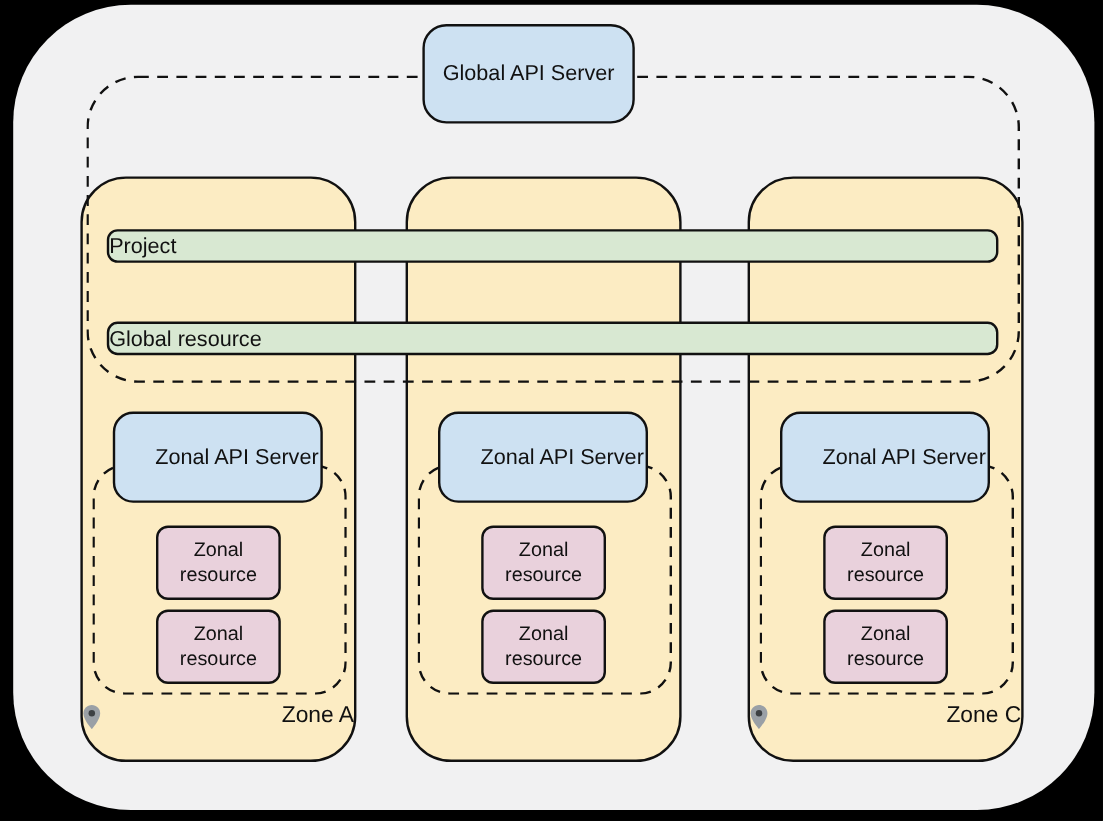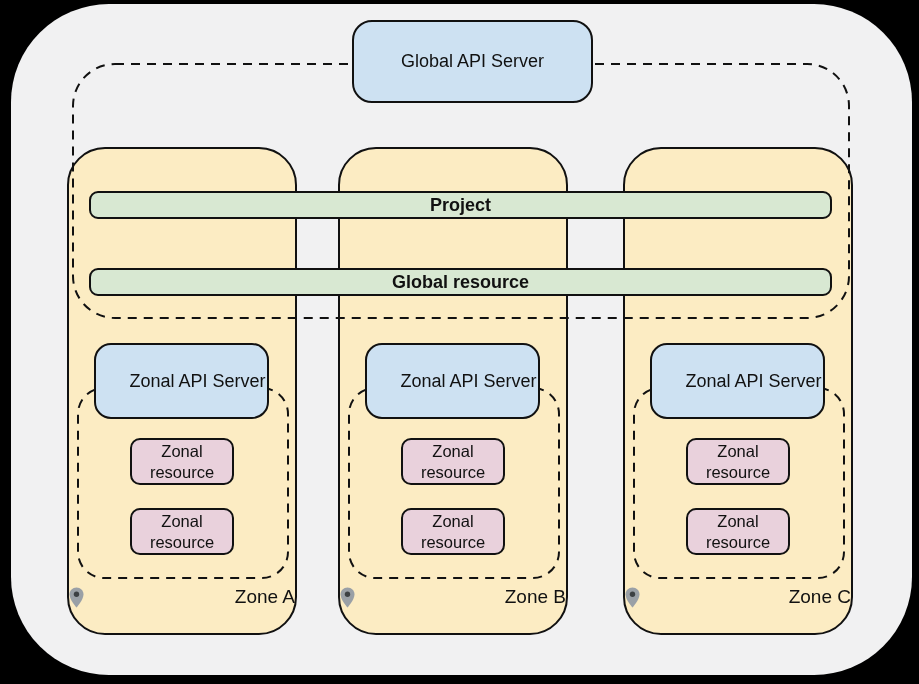--- a/index.html
+++ b/index.html
@@ -39,32 +39,31 @@
     border-radius: 38px;
     z-index: 10;
   }
 
   .bar {
     position: absolute;
     left: 89px; width: 743px; height: 28px;
     background: var(--global-bar-bg, #d8e8d2);
     border: 2px solid var(--outline, #111);
     border-radius: 9px;
-    display: flex; align-items: center; justify-content: center;
+    display: flex; align-items: center; 
     font-size: 18px;
     z-index: 30;
-    font-weight: bold;
   }
   .bar-project { top: 191px; }
   .bar-global-resource { top: 268px; }
 
   .global-api {
     position: absolute;
     left: 352px; top: 20px;
-    width: 241px; height: 83px;
+    width: 177px; height: 83px;
     background: var(--api-server-bg, #cde1f2);
     border: 2px solid var(--outline, #111);
     border-radius: 20px;
     display: flex; align-items: center; justify-content: center;
     font-size: 18px;
     z-index: 40;
   }
 
   .zone-scope-svg { left: 8px; top: 238px; z-index: 1; }
 
@@ -77,21 +76,21 @@
     border-radius: 17px;
     display: flex; align-items: center; justify-content: center;
     font-size: 18px;
     z-index: 2;
     padding-left: 32px;
   }
 
   .zonal-resource {
     position: absolute;
     left: 61px;
-    width: 104px; height: 47px;
+    width: 104px; height: 62px;
     background: var(--zonal-resource-bg, #e9d1dc);
     border: 2px solid var(--outline, #111);
     border-radius: 10px;
     display: flex; align-items: center; justify-content: center;
     text-align: center;
     font-size: 16.5px; line-height: 21px;
     z-index: 2;
   }
   .zonal-resource.r1 { top: 289px; }
   .zonal-resource.r2 { top: 359px; }
@@ -146,27 +145,20 @@
     </svg>
     <div class="zonal-api">
       <span>Zonal API Server</span>
     </div>
     <div class="zonal-resource r1">
       <span>Zonal resource</span>
     </div>
     <div class="zonal-resource r2">
       <span>Zonal resource</span>
     </div>
-    <div class="label-row zone-label-row">
-      <svg class="pin" width="15" height="21" viewBox="0 0 15 21">
-        <path class="pin-body" d="M7.5 0.5 C3.6 0.5 0.5 3.6 0.5 7.5 c0 5.2 7 13 7 13 s7 -7.8 7 -13 C14.5 3.6 11.4 0.5 7.5 0.5 Z"></path>
-        <circle class="pin-dot" cx="7.5" cy="7.3" r="2.7"></circle>
-      </svg>
-      <span>Zone B</span>
-    </div>
   </div>
 
   <div class="zone-col" style="left:623px">
     <svg class="dashed-svg zone-scope-svg" width="212" height="192">
       <rect x="1" y="1" width="210" height="190" rx="26"></rect>
     </svg>
     <div class="zonal-api">
       <span>Zonal API Server</span>
     </div>
     <div class="zonal-resource r1">

